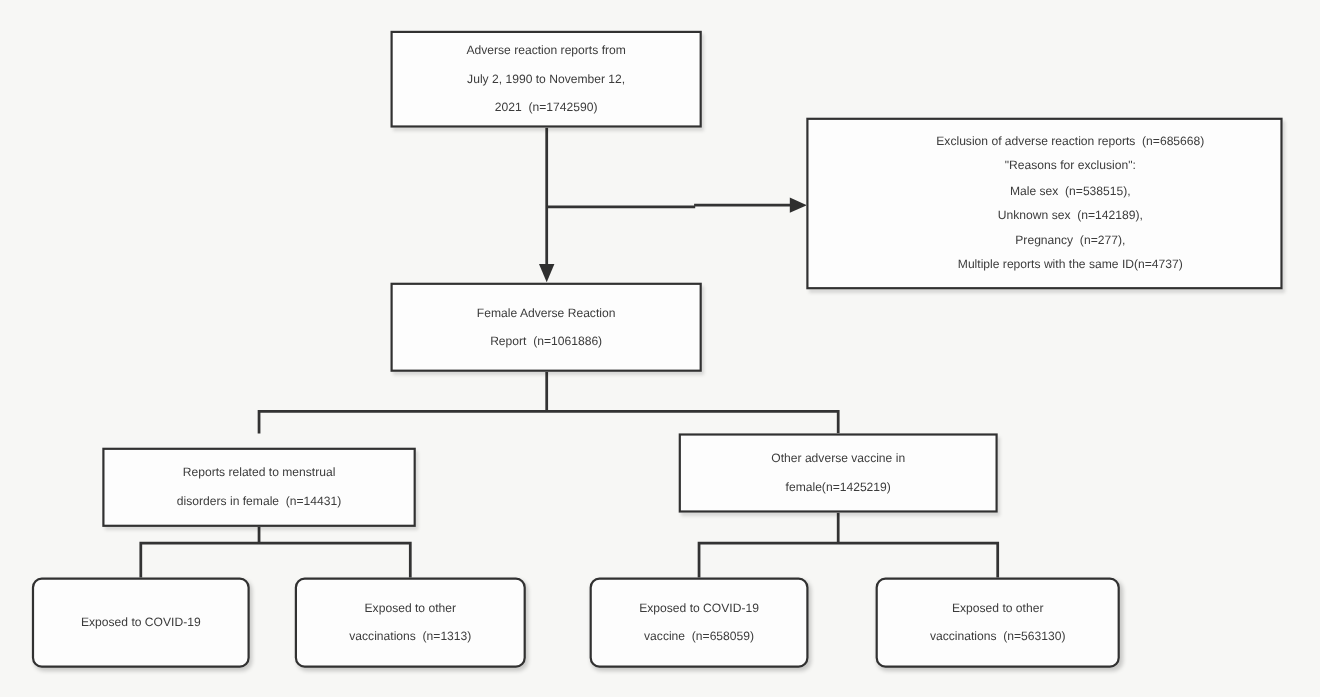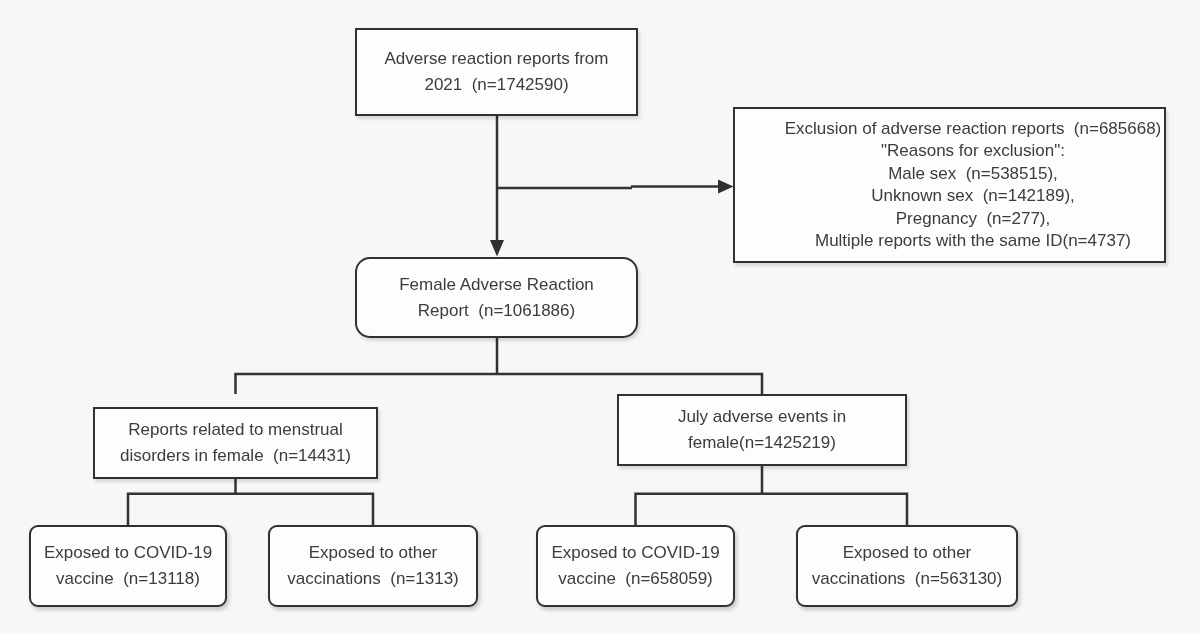--- a/index.html
+++ b/index.html
@@ -43,21 +43,21 @@
     box-shadow: 2px 3px 3px rgba(0,0,0,0.13);
   }
   .box.rounded {
     border-radius: 9px;
     border-width: 2.25px;
     box-shadow: 2px 3px 4px rgba(0,0,0,0.2);
     justify-content: center;
   }
   .tline {
     white-space: pre;
-    font-size: 17px;
+    font-size: 11px;
     line-height: 26px;
     color: #3c3c3c;
   }
   .box.exclusion .tline {
     line-height: 22.5px;
   }
 </style>
 </head>
 <body>
 
@@ -77,50 +77,50 @@
 
     <path class="ln" d="M235.5 466 L235.5 493.75"></path>
     <path class="ln" d="M128 525 L128 493.75 L373 493.75 L373 525"></path>
 
     <path class="ln" d="M762 466 L762 493.75"></path>
     <path class="ln" d="M635.5 525 L635.5 493.75 L907 493.75 L907 525"></path>
   </svg>
 
   <div class="box" style="left:355px; top:28px; width:283px; height:88px;">
     <div class="tline">Adverse reaction reports from</div>
+    <div class="tline">July 2, 1990 to November 12,</div>
     <div class="tline">2021  (n=1742590)</div>
   </div>
 
   <div class="box exclusion" style="left:733px; top:107px; width:433px; height:156px;padding-left:47px;">
     <div class="tline">Exclusion of adverse reaction reports  (n=685668)</div>
     <div class="tline">"Reasons for exclusion":</div>
     <div class="tline">Male sex  (n=538515),</div>
     <div class="tline">Unknown sex  (n=142189),</div>
     <div class="tline">Pregnancy  (n=277),</div>
     <div class="tline">Multiple reports with the same ID(n=4737)</div>
   </div>
 
-  <div class="box" style="left:355px; top:257px; width:283px; height:81px;border-radius:15px;">
+  <div class="box" style="left:355px; top:257px; width:283px; height:81px;">
     <div class="tline">Female Adverse Reaction</div>
     <div class="tline">Report  (n=1061886)</div>
   </div>
 
   <div class="box" style="left:93px; top:407px; width:285px; height:72px;">
     <div class="tline">Reports related to menstrual</div>
     <div class="tline">disorders in female  (n=14431)</div>
   </div>
 
   <div class="box" style="left:617px; top:394px; width:290px; height:72px;">
-    <div class="tline">July adverse events in</div>
+    <div class="tline">Other adverse vaccine in</div>
     <div class="tline">female(n=1425219)</div>
   </div>
 
   <div class="box rounded" style="left:29px; top:525px; width:198px; height:82px;">
     <div class="tline">Exposed to COVID-19</div>
-    <div class="tline">vaccine  (n=13118)</div>
   </div>
 
   <div class="box rounded" style="left:268px; top:525px; width:210px; height:82px;">
     <div class="tline">Exposed to other</div>
     <div class="tline">vaccinations  (n=1313)</div>
   </div>
 
   <div class="box rounded" style="left:536px; top:525px; width:199px; height:82px;">
     <div class="tline">Exposed to COVID-19</div>
     <div class="tline">vaccine  (n=658059)</div>

